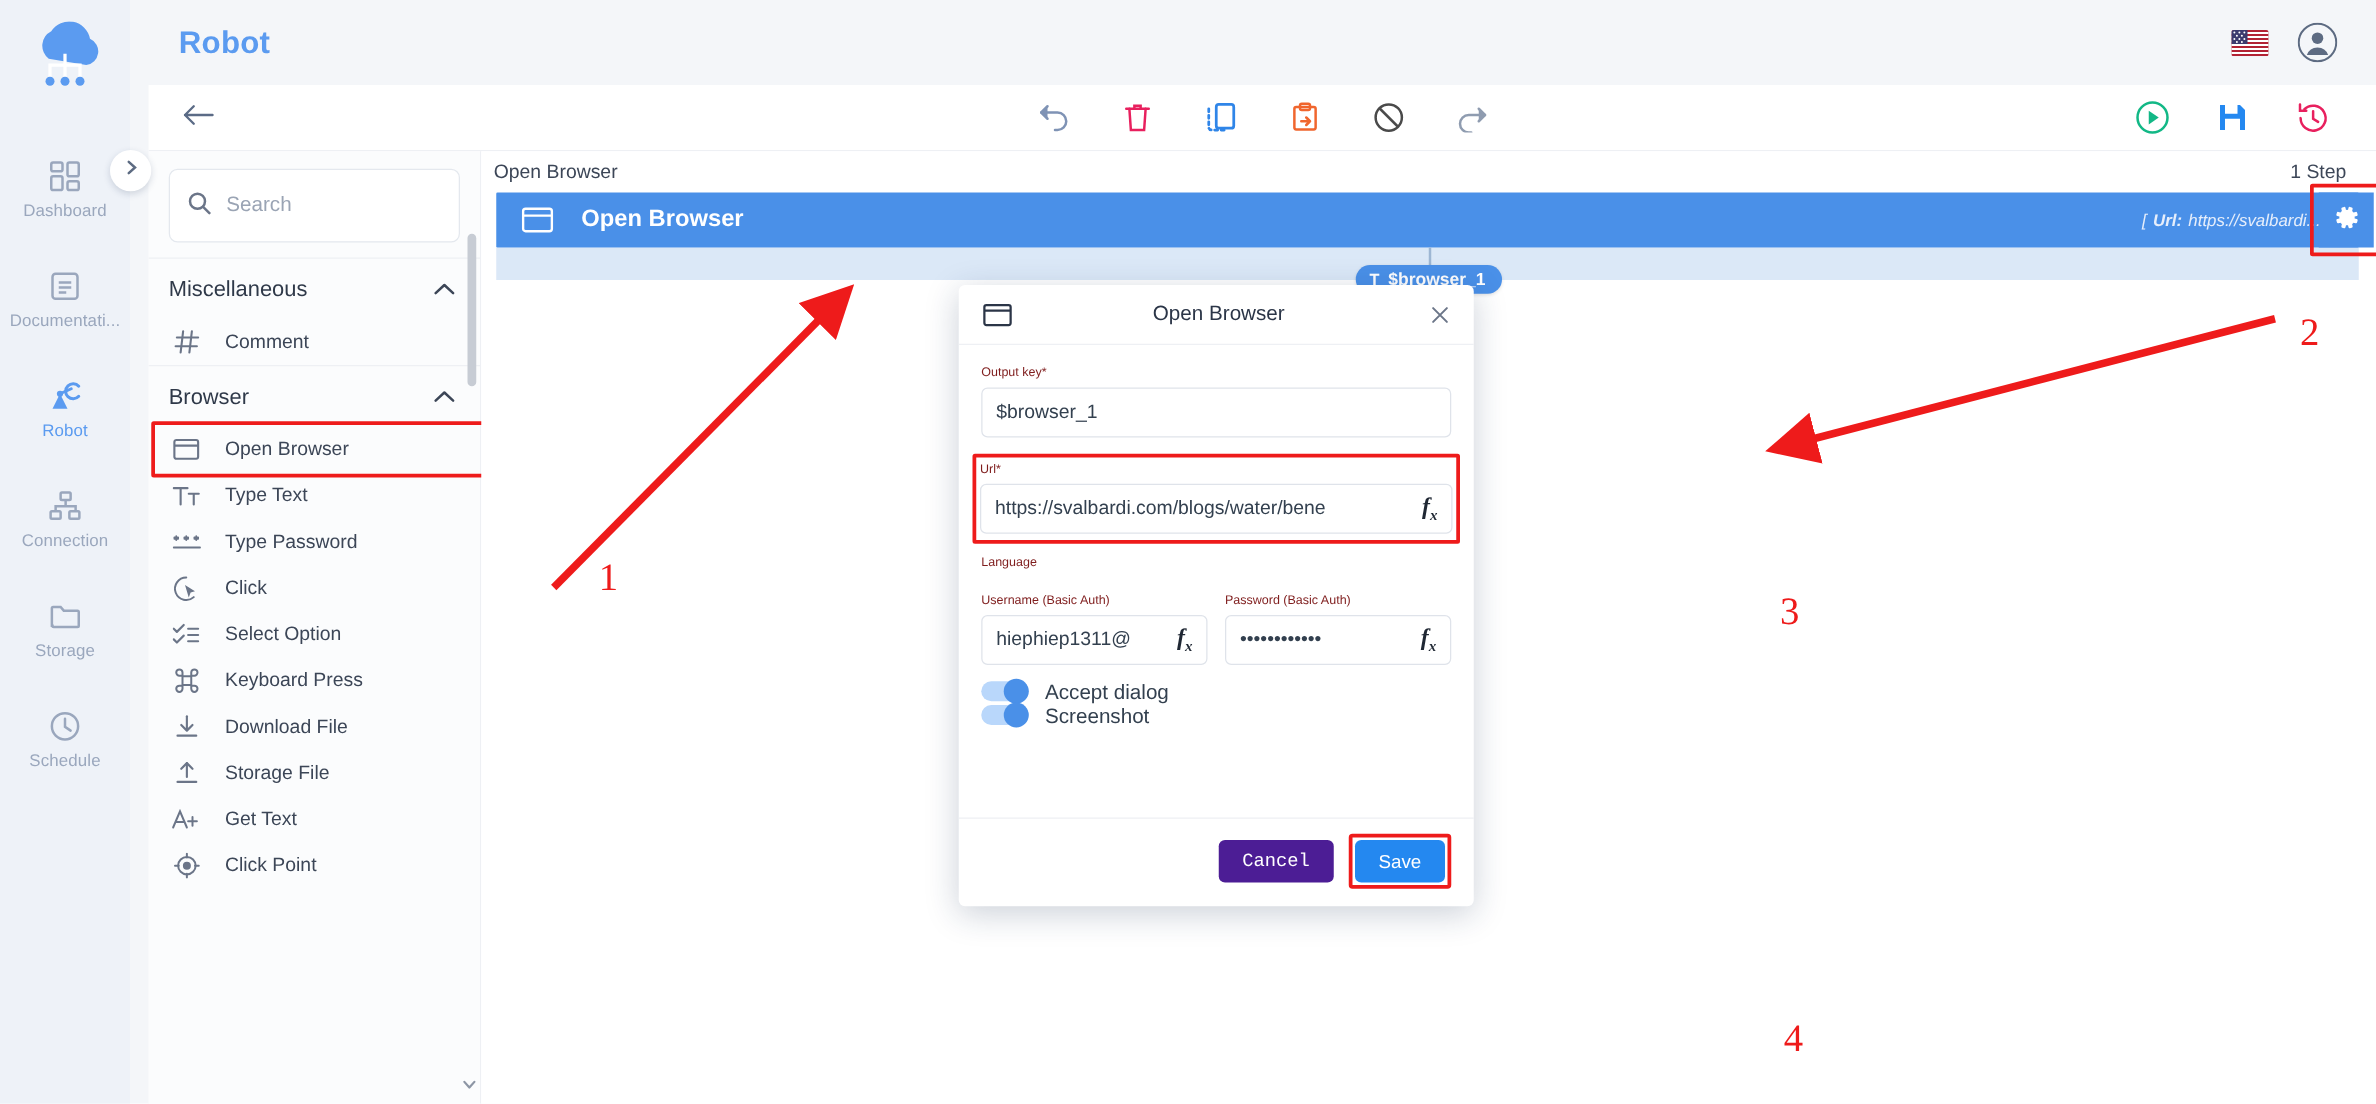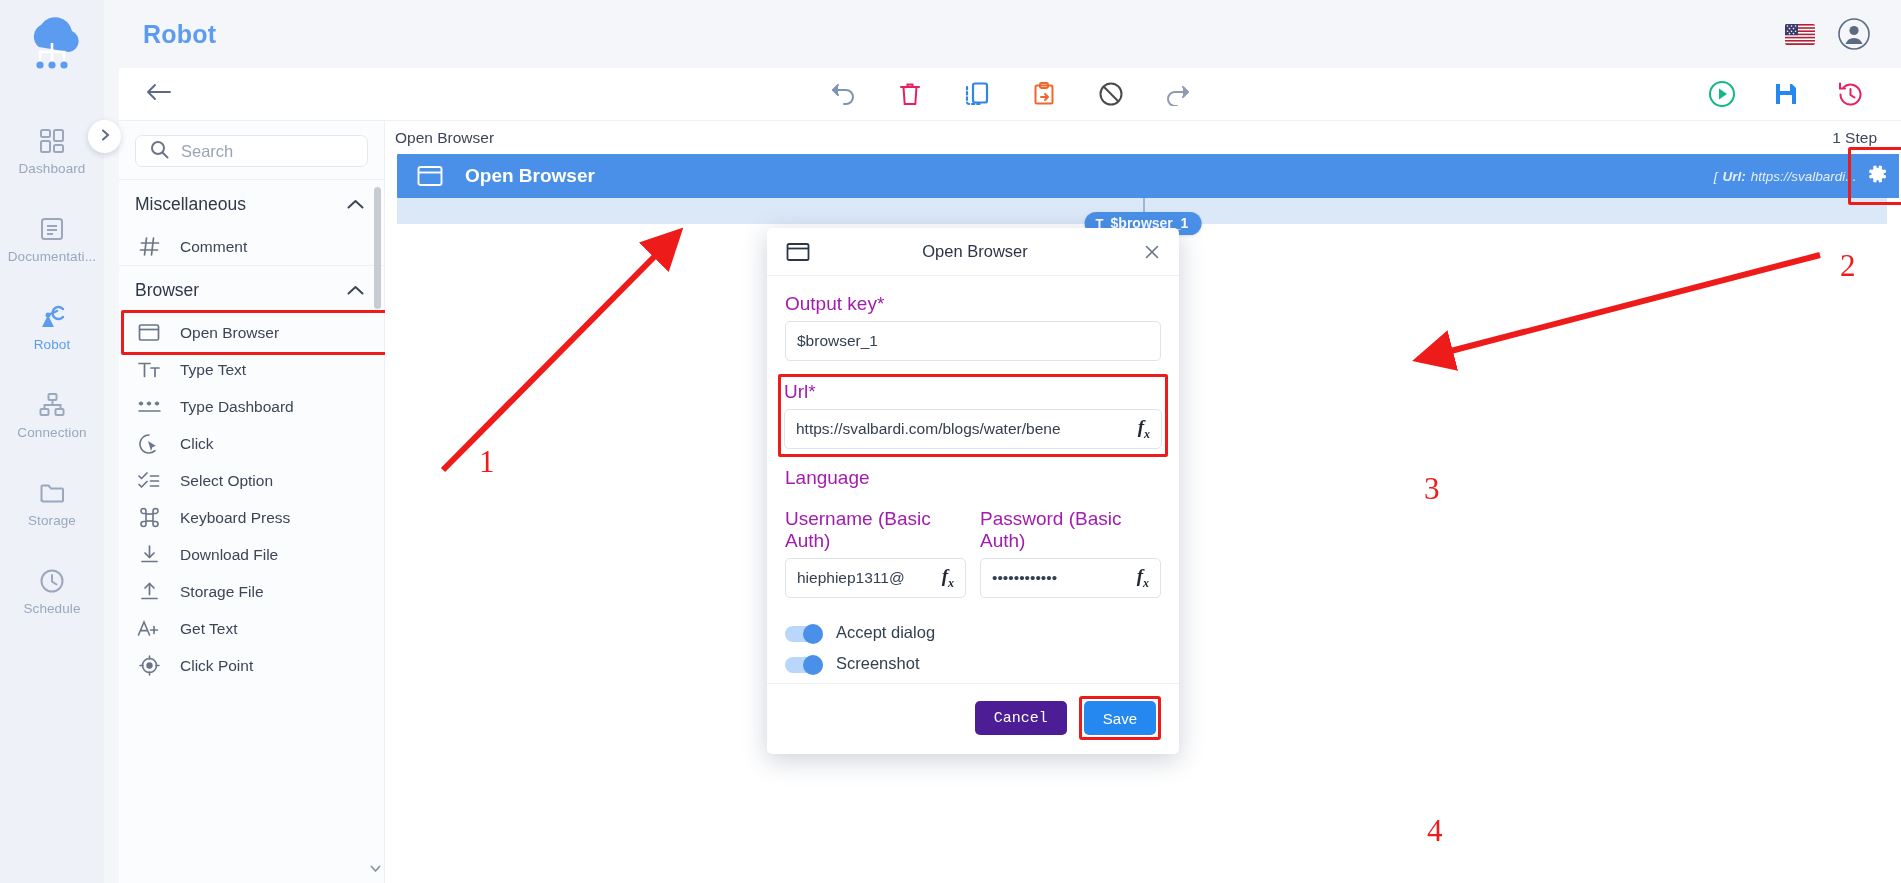--- a/index.html
+++ b/index.html
@@ -60,21 +60,21 @@
   .tb-icon { width: 34px; height: 34px; display:flex; align-items:center; justify-content:center; cursor:pointer;}
   .toolbar-right { margin-left: auto; display: flex; align-items: center; gap: 30px; margin-right: 34px;}
 
   
   .panel {
     position: absolute; left: 0; top: 53px; bottom: 0; width: 266px;
     background: #fbfcfd; border-right: 1px solid #eef0f4;
   }
   .search-wrap { padding: 14px 16px 12px 16px; }
   .search-box {
-    height: 32px; border: 1px solid #e4e8ee; border-radius: 7px; background:#fff;
+    height: 59px; border: 1px solid #e4e8ee; border-radius: 7px; background:#fff;
     display: flex; align-items: center; gap: 12px; padding: 0 14px;
   }
   .search-box input {
     border: none; outline: none; font-size: 16.5px; color: #3c4657; width: 100%;
     font-family: "Liberation Sans", sans-serif; background: transparent;
   }
   .search-box input::placeholder { color: #9aa4b4; }
   .group-head {
     display: flex; align-items: flex-start; justify-content: space-between;
     padding: 14px 20px 13px 16px; border-top: 1px solid #eef0f4;
@@ -139,21 +139,21 @@
     z-index: 10; display: flex; flex-direction: column;
   }
   .modal-head {
     height: 48px; display:flex; align-items:center; border-bottom: 1px solid #eef0f4;
     padding: 0 14px 0 18px; position: relative;
   }
   .modal-head .mh-icon { width: 26px; height: 26px; color:#2b3547; display:flex;align-items:center;justify-content:center;}
   .modal-head .mh-title { flex:1; text-align:center; font-size: 16.5px; color: #2b3547; }
   .modal-close { width: 26px; height:26px; display:flex;align-items:center;justify-content:center;color:#6b7588;cursor:pointer;}
   .modal-body { padding: 17px 18px 10px 18px; flex: 1; }
-  .fld-label { font-size: 19px; color: #a21caf; margin-bottom: 6px; display:block; }
+  .fld-label { font-size: 10px; color: #7f1d1d; margin-bottom: 6px; display:block; }
   .inp {
     height: 40px; border: 1px solid #dfe3ea; border-radius: 5px; background:#fff;
     display: flex; align-items: center; padding: 0 11px; gap: 6px;
   }
   .inp input {
     border:none; outline:none; width: 100%; font-size: 15.5px; color: #33404f;
     font-family: "Liberation Sans", sans-serif; background: transparent;
   }
   .fx { font-family: "Liberation Serif", serif; font-style: italic; font-weight: 700; font-size: 19px; color:#1f2733; flex:none; cursor:pointer; padding-left:4px;}
   .fx sub { font-size: 12px; font-style: italic; }
@@ -163,21 +163,21 @@
     content:""; position:absolute; inset:0; border: 3px solid #ee1b1b; border-radius:2px; pointer-events:none;
   }
   .row2 { display: flex; gap: 14px; }
   .row2 > .field { flex: 1; margin-bottom: 13px; }
   .select {
     height: 40px; border: 1px solid #dfe3ea; border-radius: 5px; background:#fff;
     display:flex; align-items:center; justify-content: space-between; padding: 0 12px;
     font-size: 15.5px; color: #33404f; cursor: pointer;
   }
   .caret { width: 0; height: 0; border-left: 6px solid transparent; border-right: 6px solid transparent; border-top: 7px solid #9aa4b4;}
-  .toggle-row { display:flex; align-items:flex-end; gap: 13px; margin-top: 12px; }
+  .toggle-row { display:flex; align-items:flex-start; gap: 13px; }
   .switch {
     width: 38px; height: 16px; border-radius: 9px; background: #b9d7fb; position: relative; cursor:pointer; flex:none;
   }
   .switch::after {
     content:""; position:absolute; right:0; top:-2px; width:20px; height:20px; border-radius:50%;
     background:#4a90e8;
   }
   .toggle-label { font-size: 16.5px; color: #33404f; }
   .modal-foot {
     border-top: 1px solid #eef0f4; padding: 12px 18px 14px 18px;
@@ -466,21 +466,21 @@
 
       <div class="act">
         <span class="ai">
           <svg width="23" height="19" viewBox="0 0 23 19" fill="none" stroke="currentColor" stroke-width="1.5" stroke-linecap="round">
             <path d="M3 5v3M1.5 6l3 1M4.5 6l-3 1"></path>
             <path d="M11 5v3M9.5 6l3 1M12.5 6l-3 1"></path>
             <path d="M19 5v3M17.5 6l3 1M20.5 6l-3 1"></path>
             <path d="M1 14h21"></path>
           </svg>
         </span>
-        <span>Type Dashboard</span>
+        <span>Type Password</span>
       </div>
 
       <div class="act">
         <span class="ai">
           <svg width="22" height="22" viewBox="0 0 22 22" fill="none" stroke="currentColor" stroke-width="1.6">
             <path d="M11 2a9 9 0 1 0 6 15.7" stroke-linecap="round"></path>
             <path d="M10 8l8 5-3.5 1L13 18z" fill="currentColor" stroke="none"></path>
           </svg>
         </span>
         <span>Click</span>

